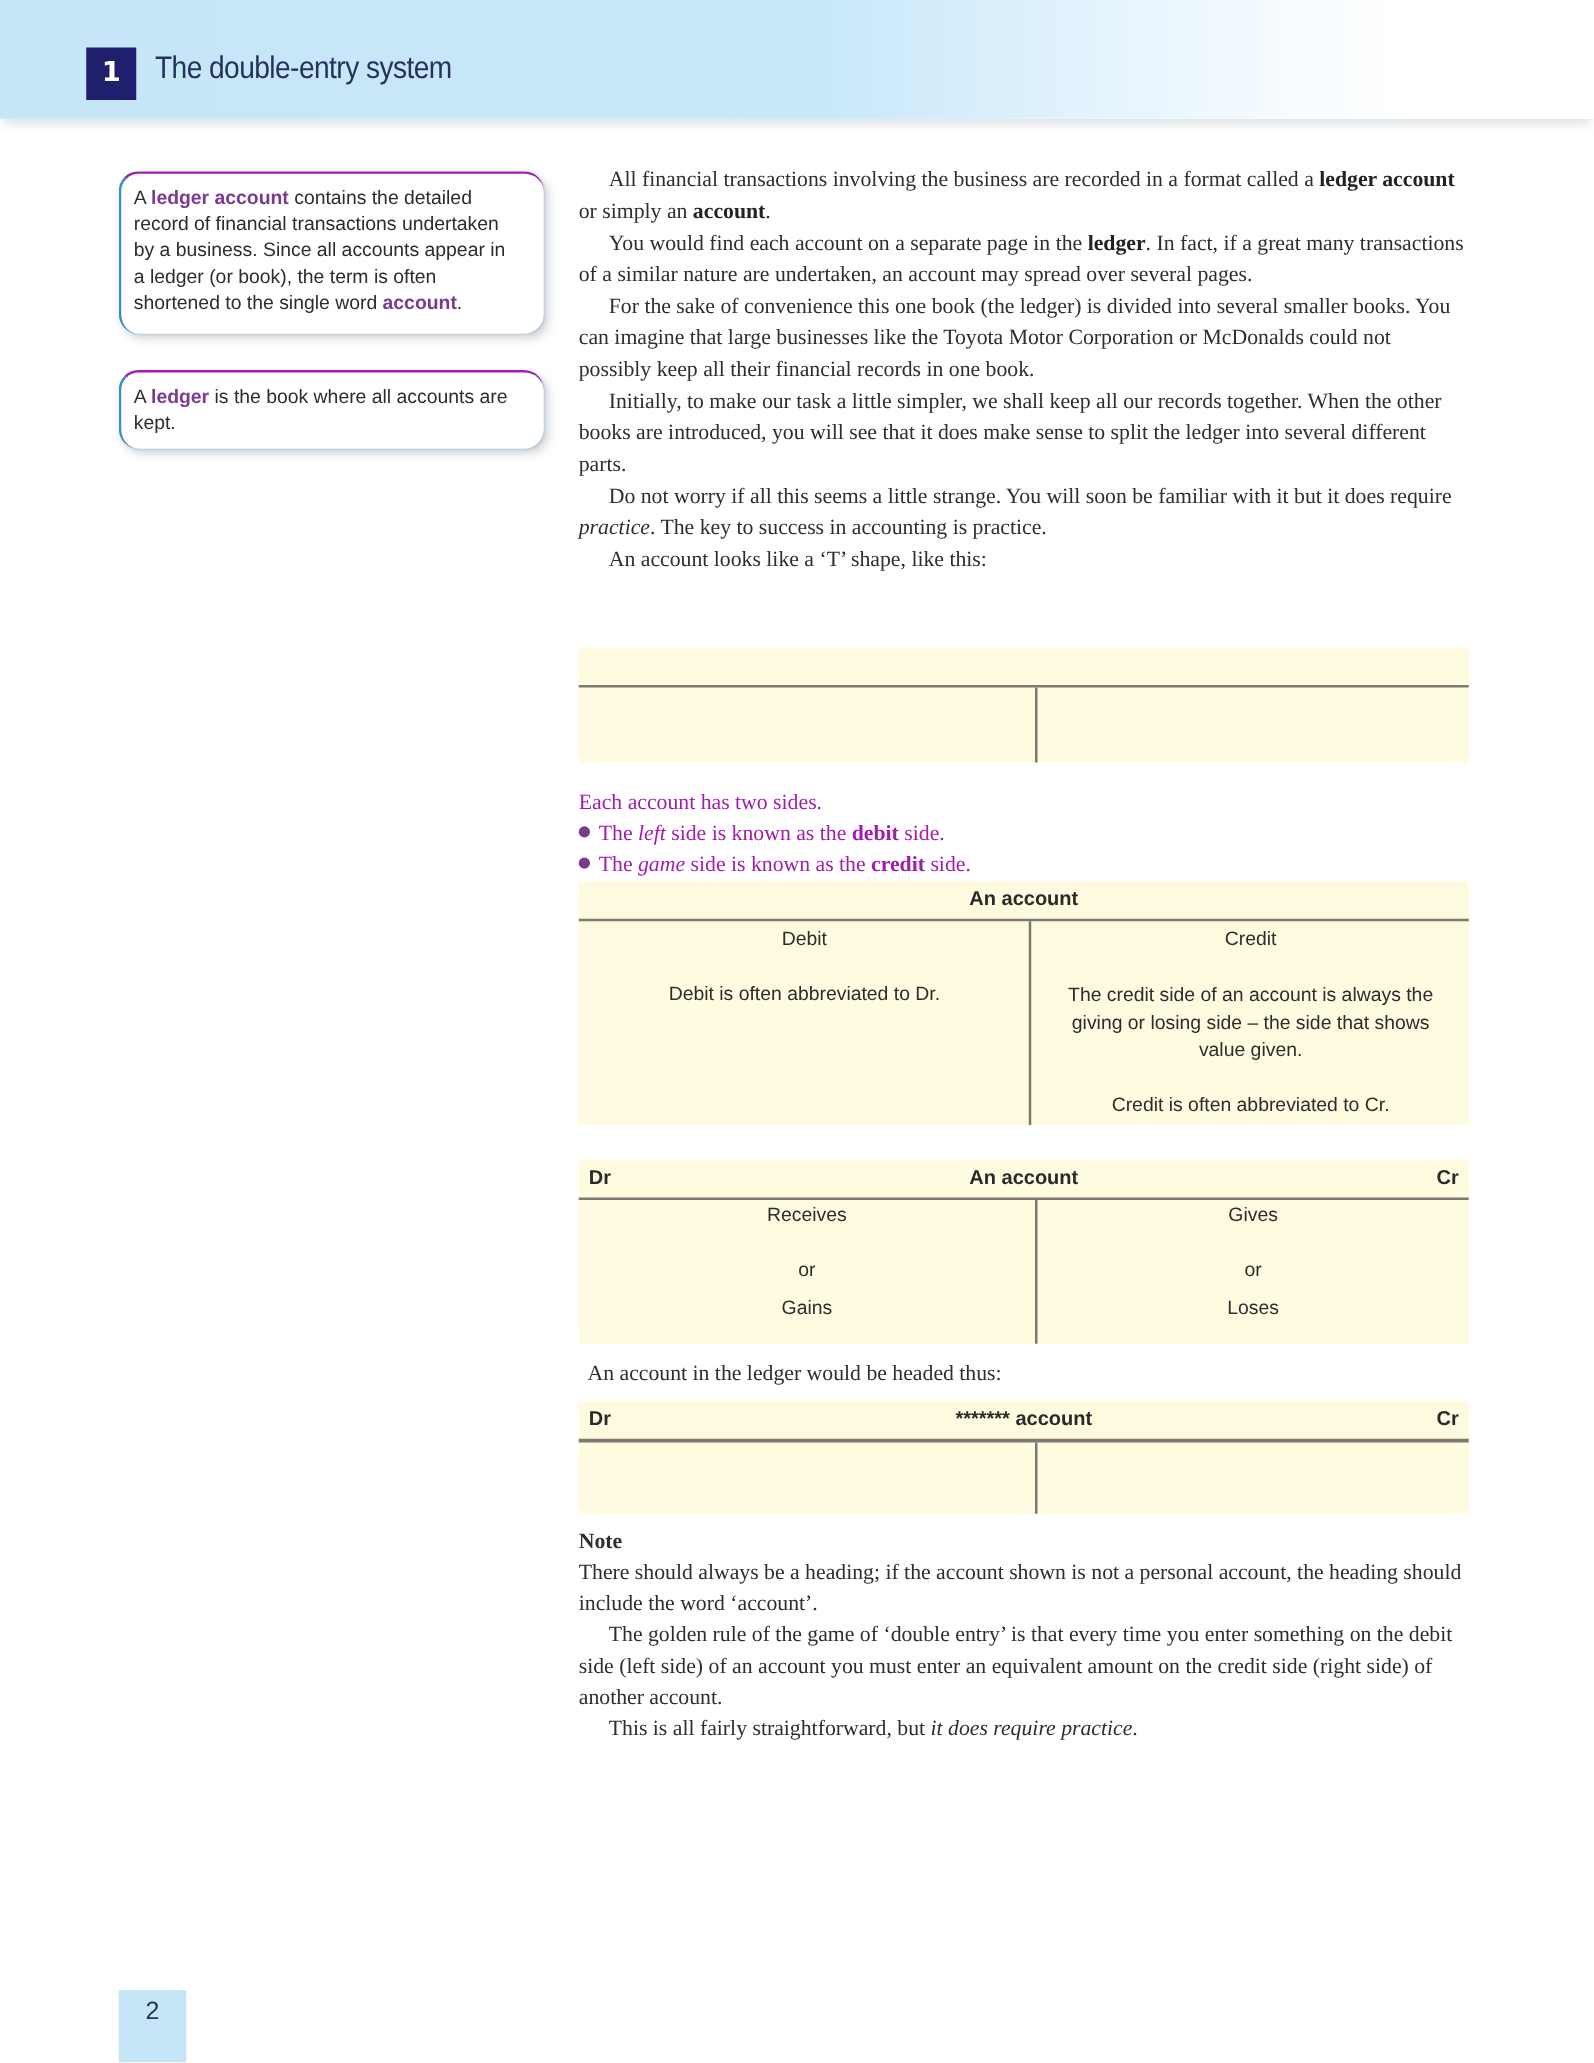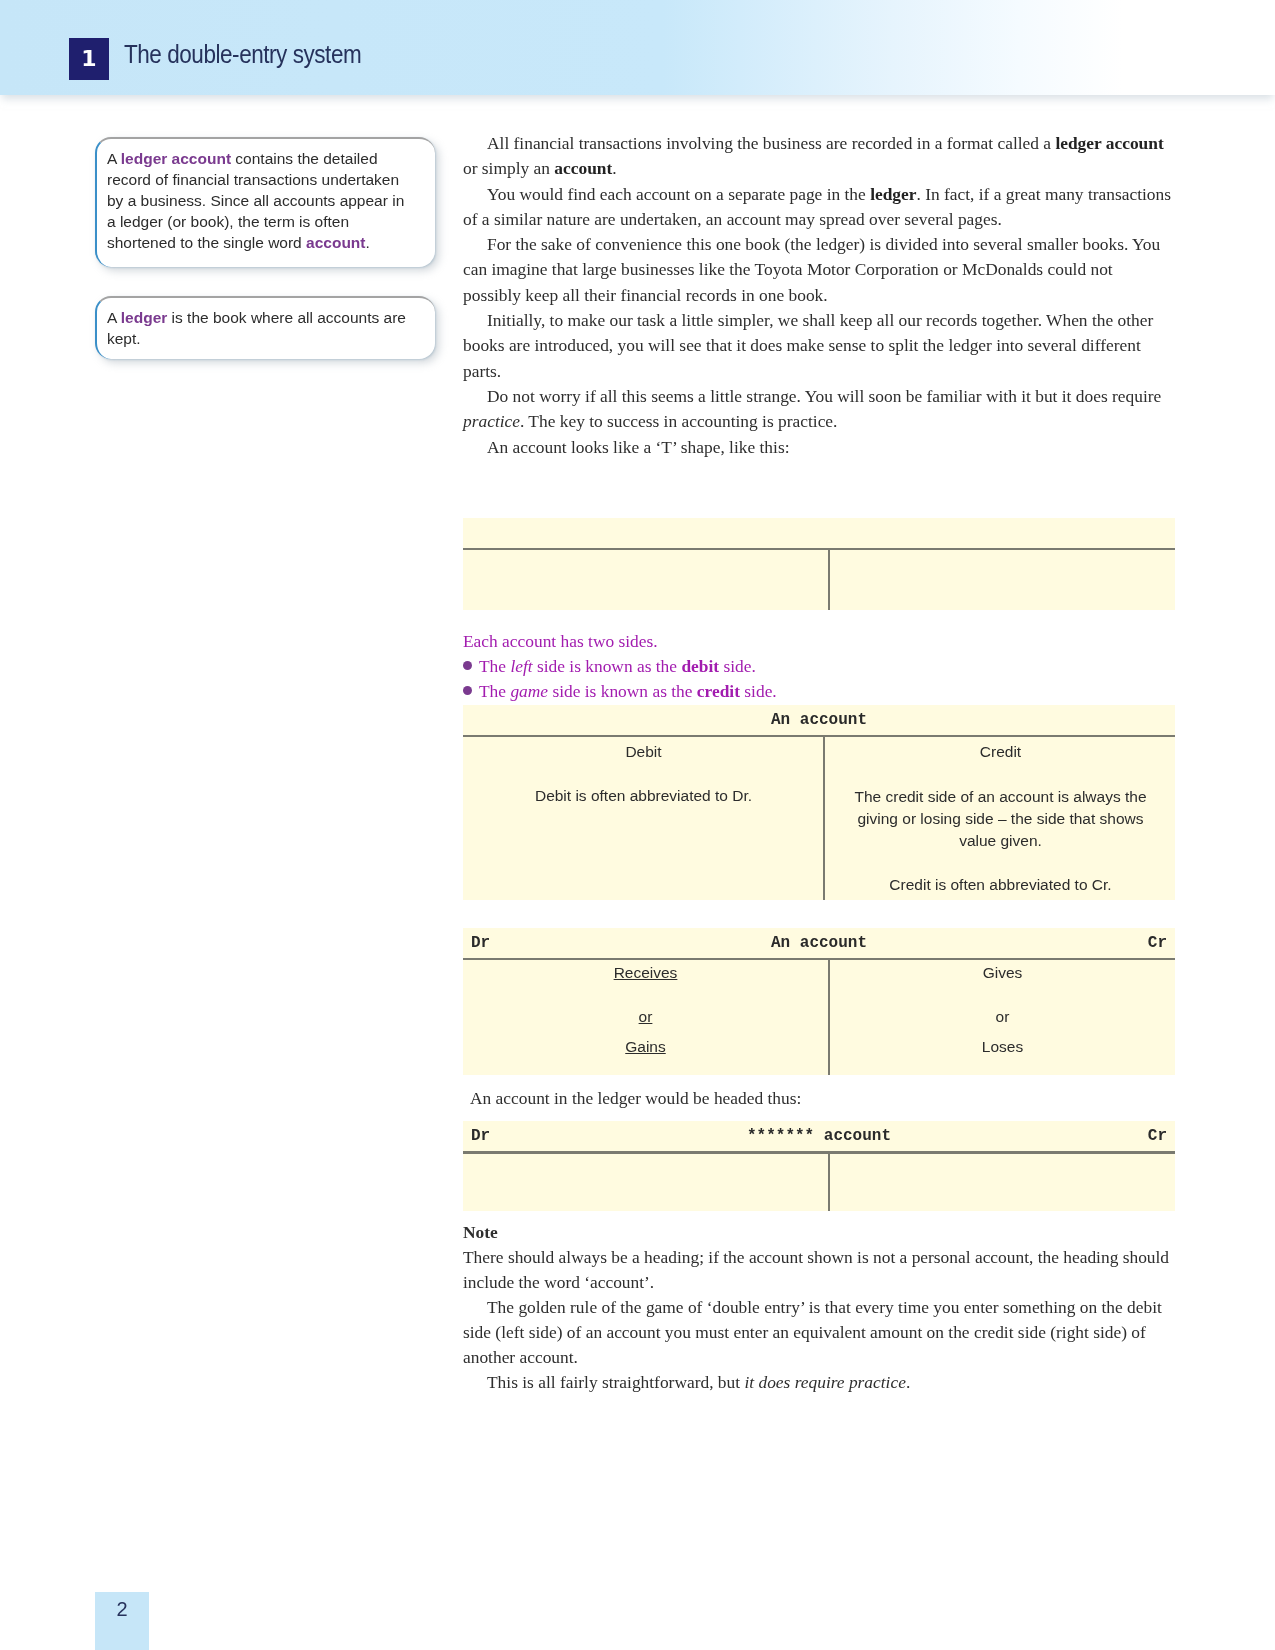--- a/index.html
+++ b/index.html
@@ -45,21 +45,21 @@
       transform: scaleX(0.9);
       transform-origin: left center;
       white-space: nowrap;
     }
     .margin-box {
       position: absolute;
       left: 95px;
       width: 340px;
       background: #ffffff;
       border-left: 2px solid #3a8fc8;
-      border-top: 2px solid #a3a3a3;
+      border-top: 2px solid #a21caf;
       border-radius: 16px;
       box-shadow: 4px 4px 8px rgba(160,170,180,0.45), 1px 1px 2px rgba(120,160,190,0.4);
       padding: 9px 24px 10px 10px;
       font-family: "Liberation Sans", sans-serif;
       font-size: 15.5px;
       line-height: 21px;
       color: #2c2c2c;
       box-sizing: border-box;
     }
     .margin-box .hl {
@@ -106,21 +106,21 @@
       width: 9px; height: 9px;
       border-radius: 50%;
       background: #7a3a8f;
       margin-right: 7px;
       vertical-align: 2px;
     }
     .tbl-head {
       position: absolute;
       left: 0; right: 0; top: 0;
       height: 30px;
-      font-family: Liberation Mono, monospace;
+      font-family: Liberation Sans, sans-serif;
       font-weight: bold;
       font-size: 16px;
       color: #2a2a2a;
       line-height: 30px;
     }
     .tbl-head .center { position: absolute; left: 0; right: 0; text-align: center; }
     .tbl-head .dr { position: absolute; left: 8px; }
     .tbl-head .cr { position: absolute; right: 8px; }
     .tbl-hline { position: absolute; left: 0; right: 0; top: 30px; height: 2px; background: #7a7a70; }
     .tbl-vline { position: absolute; top: 32px; bottom: 0; width: 2px; background: #7a7a70; }
@@ -138,21 +138,21 @@
     .tbl-account { top: 705px; height: 195px; }
     .tbl-account .col-left { left: 0; width: 361px; padding: 0 20px; }
     .tbl-account .col-right { left: 363px; right: 0; padding: 0 18px; }
     .tbl-account .tbl-vline { left: 360px; }
     .tbl-account .c-title { margin-top: 4px; }
     .tbl-account .c-desc { margin-top: 23px; }
     .tbl-account .c-abbr { margin-top: 22px; }
 
     .tbl-drcr { top: 928px; height: 147px; }
     .tbl-drcr .tbl-vline { left: 365px; }
-    .tbl-drcr .col-left { left: 0; width: 365px; text-decoration: underline; }
+    .tbl-drcr .col-left { left: 0; width: 365px; }
     .tbl-drcr .col-right { left: 367px; right: 0; }
     .tbl-drcr .r1 { margin-top: 2px; }
     .tbl-drcr .r2 { margin-top: 22px; }
     .tbl-drcr .r3 { margin-top: 8px; }
 
     .headed-thus {
       position: absolute;
       left: 470px;
       top: 1088px;
       font-size: 17.4px;

